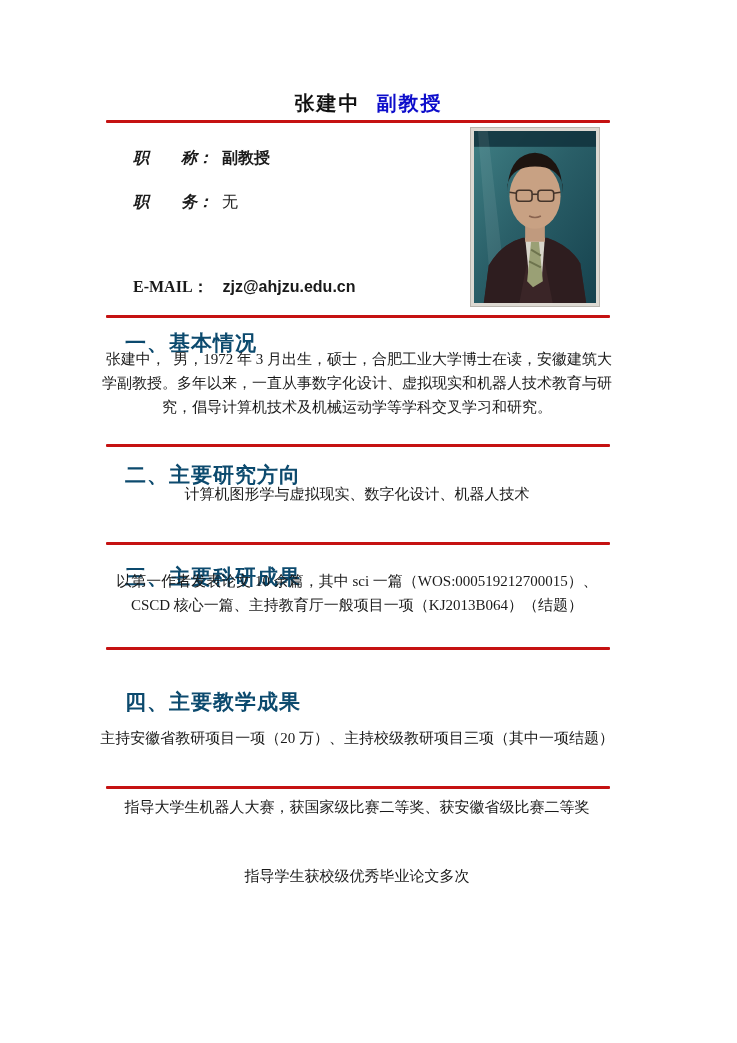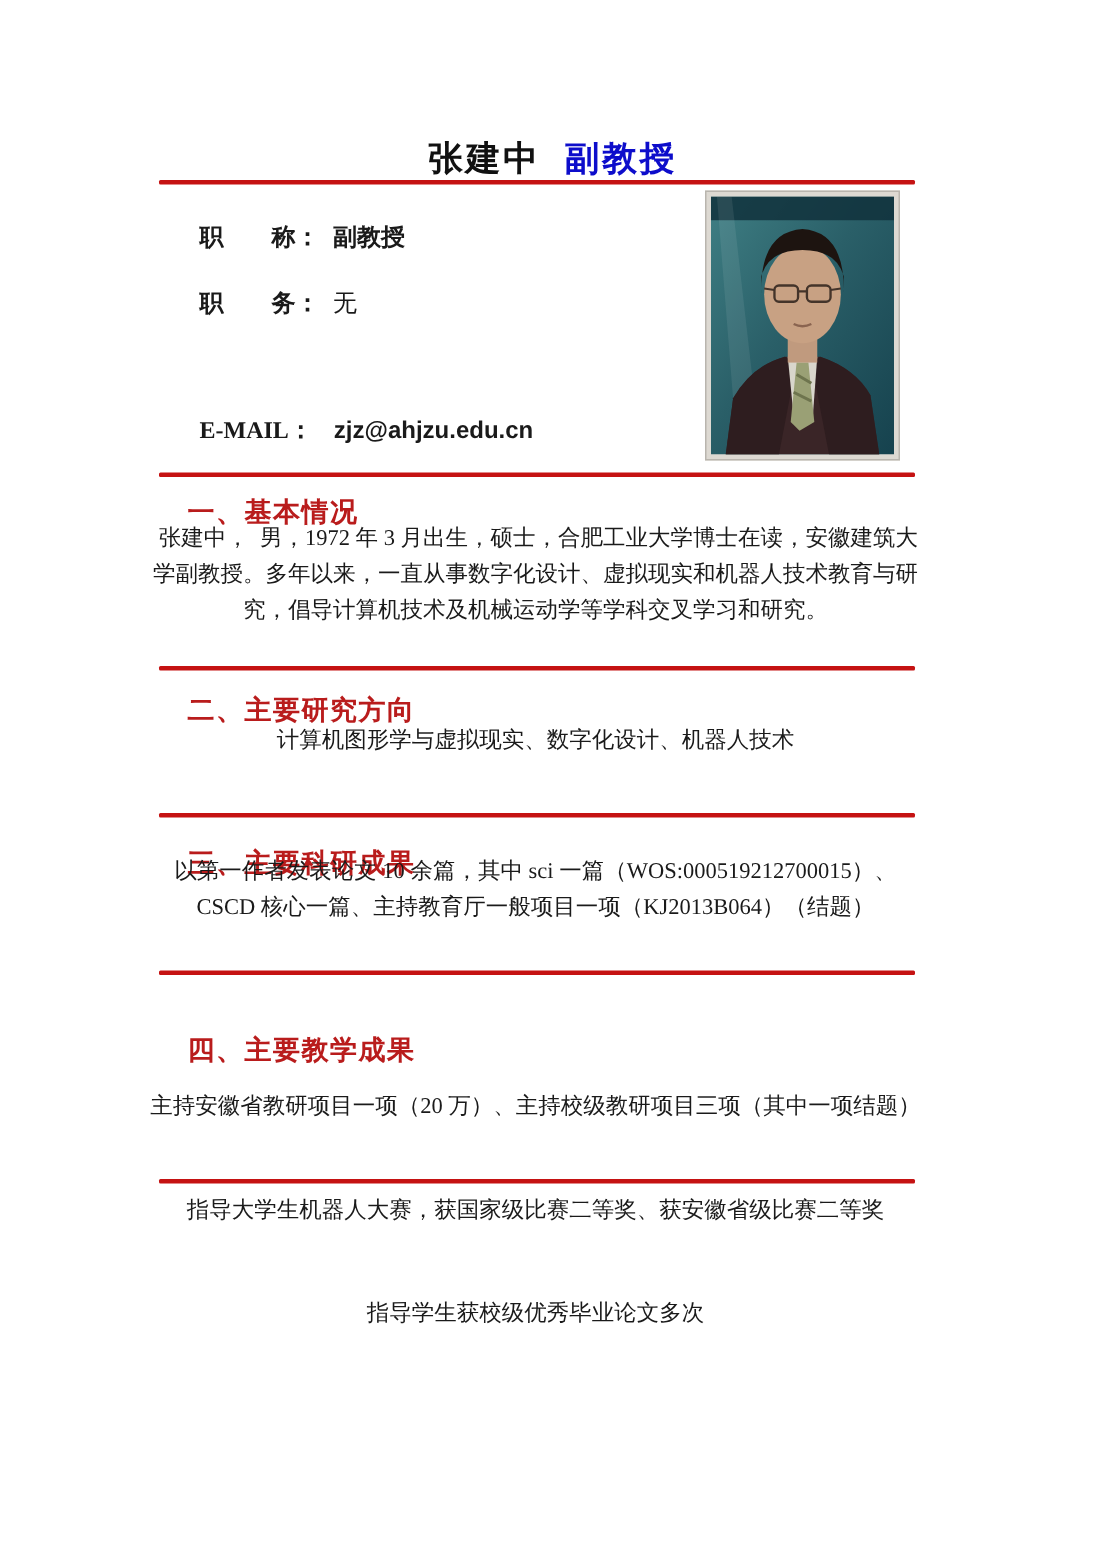--- a/index.html
+++ b/index.html
@@ -7,45 +7,45 @@
     position:relative;
     width:737px; height:1043px;
     background:#ffffff;
     overflow:hidden;
     font-family:"Liberation Serif", serif;
     color:#1a1a1a;
   }
   .title {
     position:absolute; top:90px; left:0; width:737px;
     margin:0; text-align:center;
-    font-size:23px; font-weight:bold; letter-spacing:2px;
+    font-size:20px; font-weight:bold; letter-spacing:2px;
     font-family:"Liberation Serif", serif;
   }
   .title .name { color:#111111; }
   .title .rank { color:#0d0dcb; margin-left:16px; }
   .rule {
     position:absolute; left:106px; width:504px; height:3px;
     background:#c51212; border-radius:1px;
   }
   .info-row { position:absolute; left:133px; font-size:16px; white-space:pre; }
-  .lab-sans { font-family:"Liberation Sans", sans-serif; font-weight:bold; }
+  .lab-sans { font-family:"Liberation Sans", sans-serif; font-weight:bold;font-style:italic; }
   .lab-serif { font-family:"Liberation Serif", serif; font-weight:bold; }
   .val-sans { font-family:"Liberation Sans", sans-serif; font-weight:bold; margin-left:9px; }
   .val-serif { font-family:"Liberation Serif", serif; font-weight:normal; margin-left:9px; }
   .val-serif-b { font-family:Liberation Sans, sans-serif; font-weight:bold; margin-left:14px; }
   .photo {
     position:absolute; left:470px; top:127px; width:130px; height:180px;
     background:#ddd9d2; border:1px solid #b9b5ae;
     box-sizing:border-box; padding:3px;
   }
   .photo svg { display:block; width:100%; height:100%; }
   .sec-head {
     position:absolute; left:125px; margin:0;
     font-family:"Liberation Sans", sans-serif;
-    font-size:18px; font-weight:bold; color:#b91c1c; letter-spacing:1px;
+    font-size:21px; font-weight:bold; color:#0c4a6e; letter-spacing:1px;
   }
   .sec-body {
     position:absolute; left:100px; width:514px; margin:0;
     font-size:15px; line-height:24px; white-space:pre-wrap;
     font-family:"Liberation Serif", serif;
   }
   .sec-body p { margin:0;text-align:center; }
   .lines { line-height:23px; }
 </style>
 </head>

